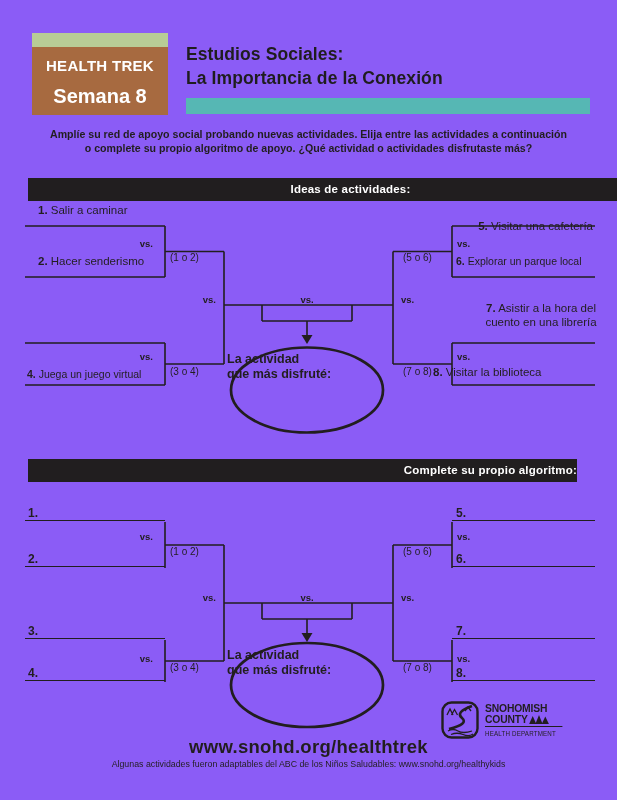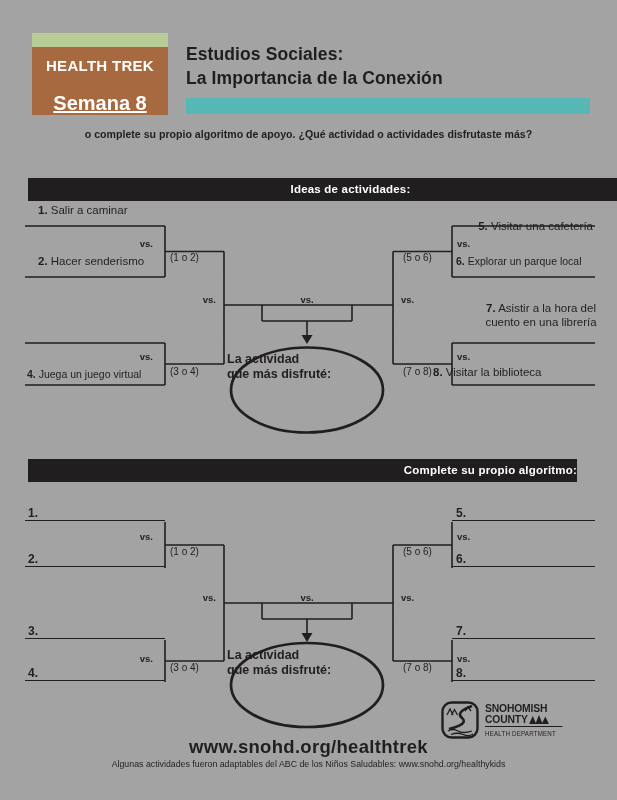--- a/index.html
+++ b/index.html
@@ -1,23 +1,23 @@
 <!DOCTYPE html>
 <html><head>
 <meta charset="utf-8">
 <style>
   html,body{margin:0;padding:0;background:#e8e8e8;}
-  .page{position:relative;width:617px;height:800px;background:#a3a3a3;overflow:hidden;
+  .page{position:relative;width:617px;height:800px;background:#8b5cf6;overflow:hidden;
         font-family:"Liberation Sans","DejaVu Sans",sans-serif;color:#221e1f;}
   .abs{position:absolute;}
   
   .badge-green{left:32px;top:33px;width:136px;height:14px;background:#b8cc96;}
   .badge{left:32px;top:47px;width:136px;height:68px;background:#a76a40;color:#fff;text-align:center;}
   .badge-l1{margin-top:10px;font-size:15px;font-weight:bold;letter-spacing:.3px;}
-  .badge-l2{margin-top:18px;font-size:20px;font-weight:bold;text-decoration:underline;}
+  .badge-l2{margin-top:11px;font-size:20px;font-weight:bold;}
   .title{left:186px;font-size:17.5px;font-weight:bold;color:#1f1d1e;letter-spacing:.1px;}
   .teal-bar{left:186px;top:98px;width:404px;height:16px;background:#56b7b4;}
   .intro{left:24px;top:127px;width:569px;text-align:center;font-size:10.6px;font-weight:bold;line-height:14px;}
   
   .section-bar{left:28px;width:549px;height:23px;background:#211e1f;color:#ffffff;text-align:center;
                line-height:23px;font-size:11.5px;font-weight:bold;letter-spacing:.2px;}
   
   .item{font-size:11.5px;line-height:13.5px;}
   .item .num{font-weight:bold;}
   .sm{font-size:10.5px;}
@@ -46,20 +46,21 @@
   <div class="abs badge-green"></div>
   <div class="abs badge">
     <div class="badge-l1">HEALTH TREK</div>
     <div class="badge-l2">Semana 8</div>
   </div>
   <div class="abs title" style="top:44px;">Estudios Sociales:</div>
   <div class="abs title" style="top:68px;">La Importancia de la Conexión</div>
   <div class="abs teal-bar"></div>
 
   <div class="abs intro">
+    <div>Amplíe su red de apoyo social probando nuevas actividades. Elija entre las actividades a continuación</div>
     <div>o complete su propio algoritmo de apoyo. ¿Qué actividad o actividades disfrutaste más?</div>
   </div>
 
   <div class="abs section-bar" style="top:178px;padding-left:48px;">
     <span>Ideas de actividades:</span>
   </div>
   <div class="abs section-bar" style="top:459px;text-align:right;">
     <span>Complete su propio algoritmo:</span>
   </div>
 

